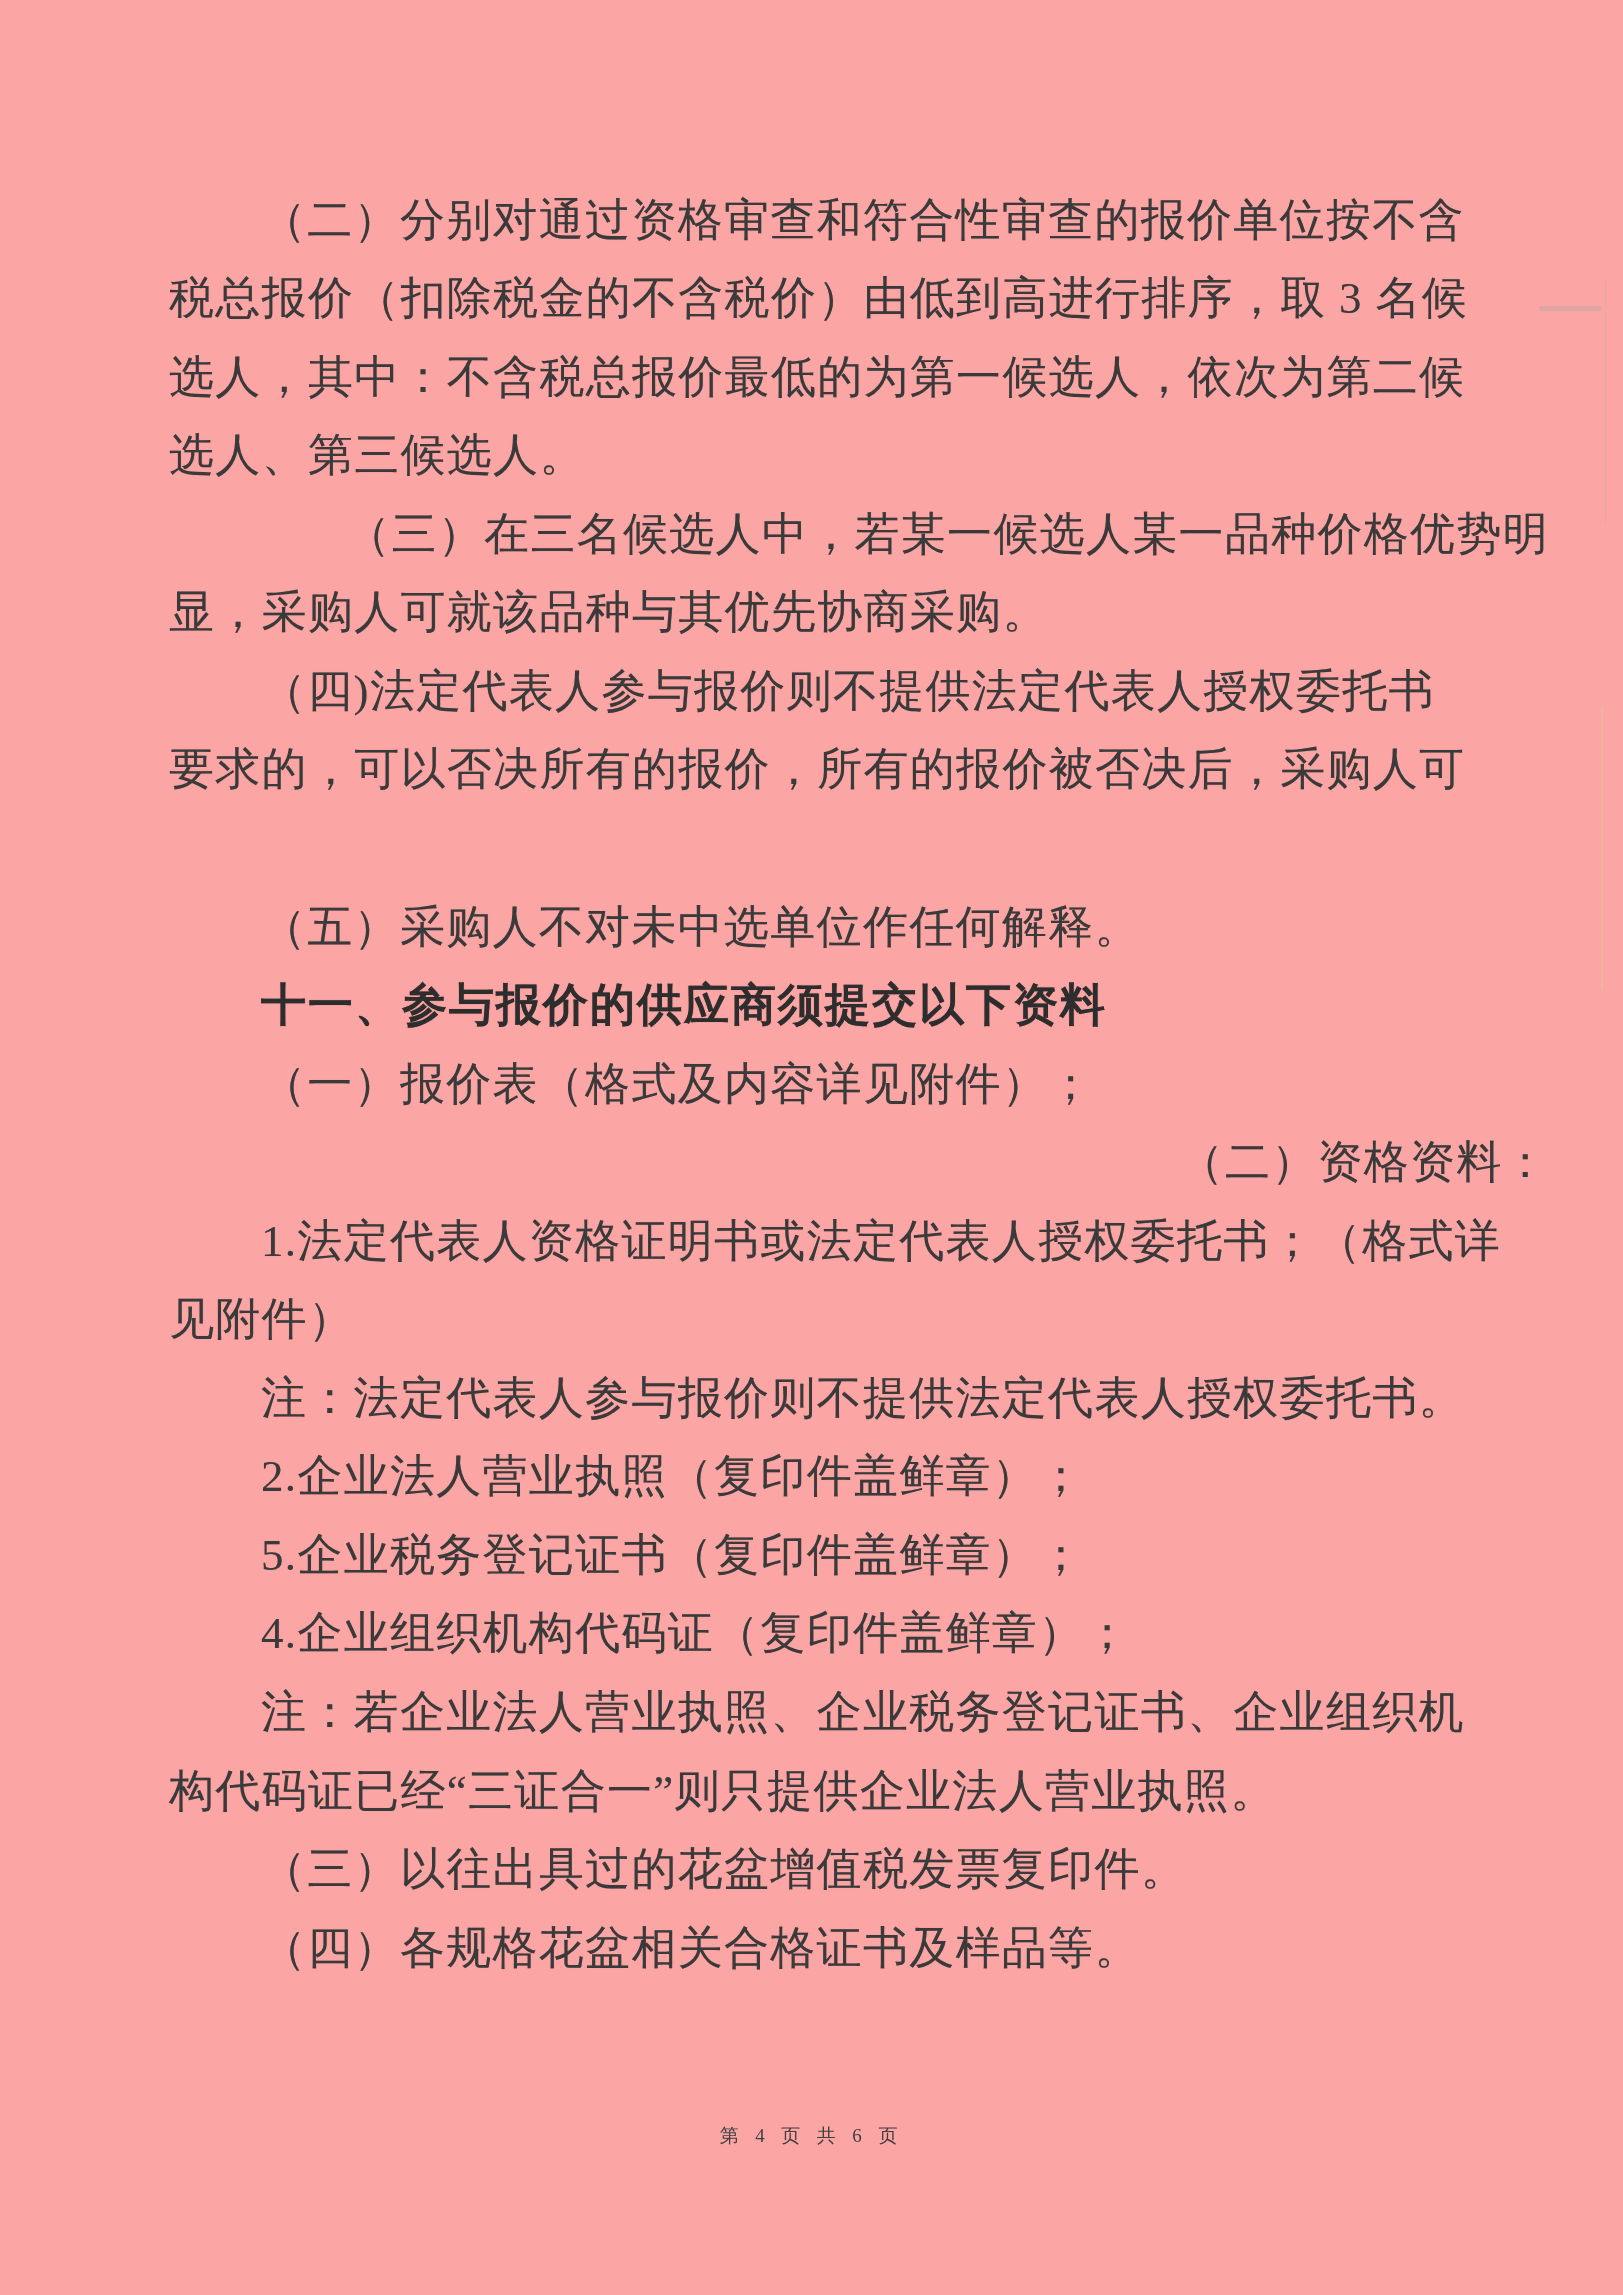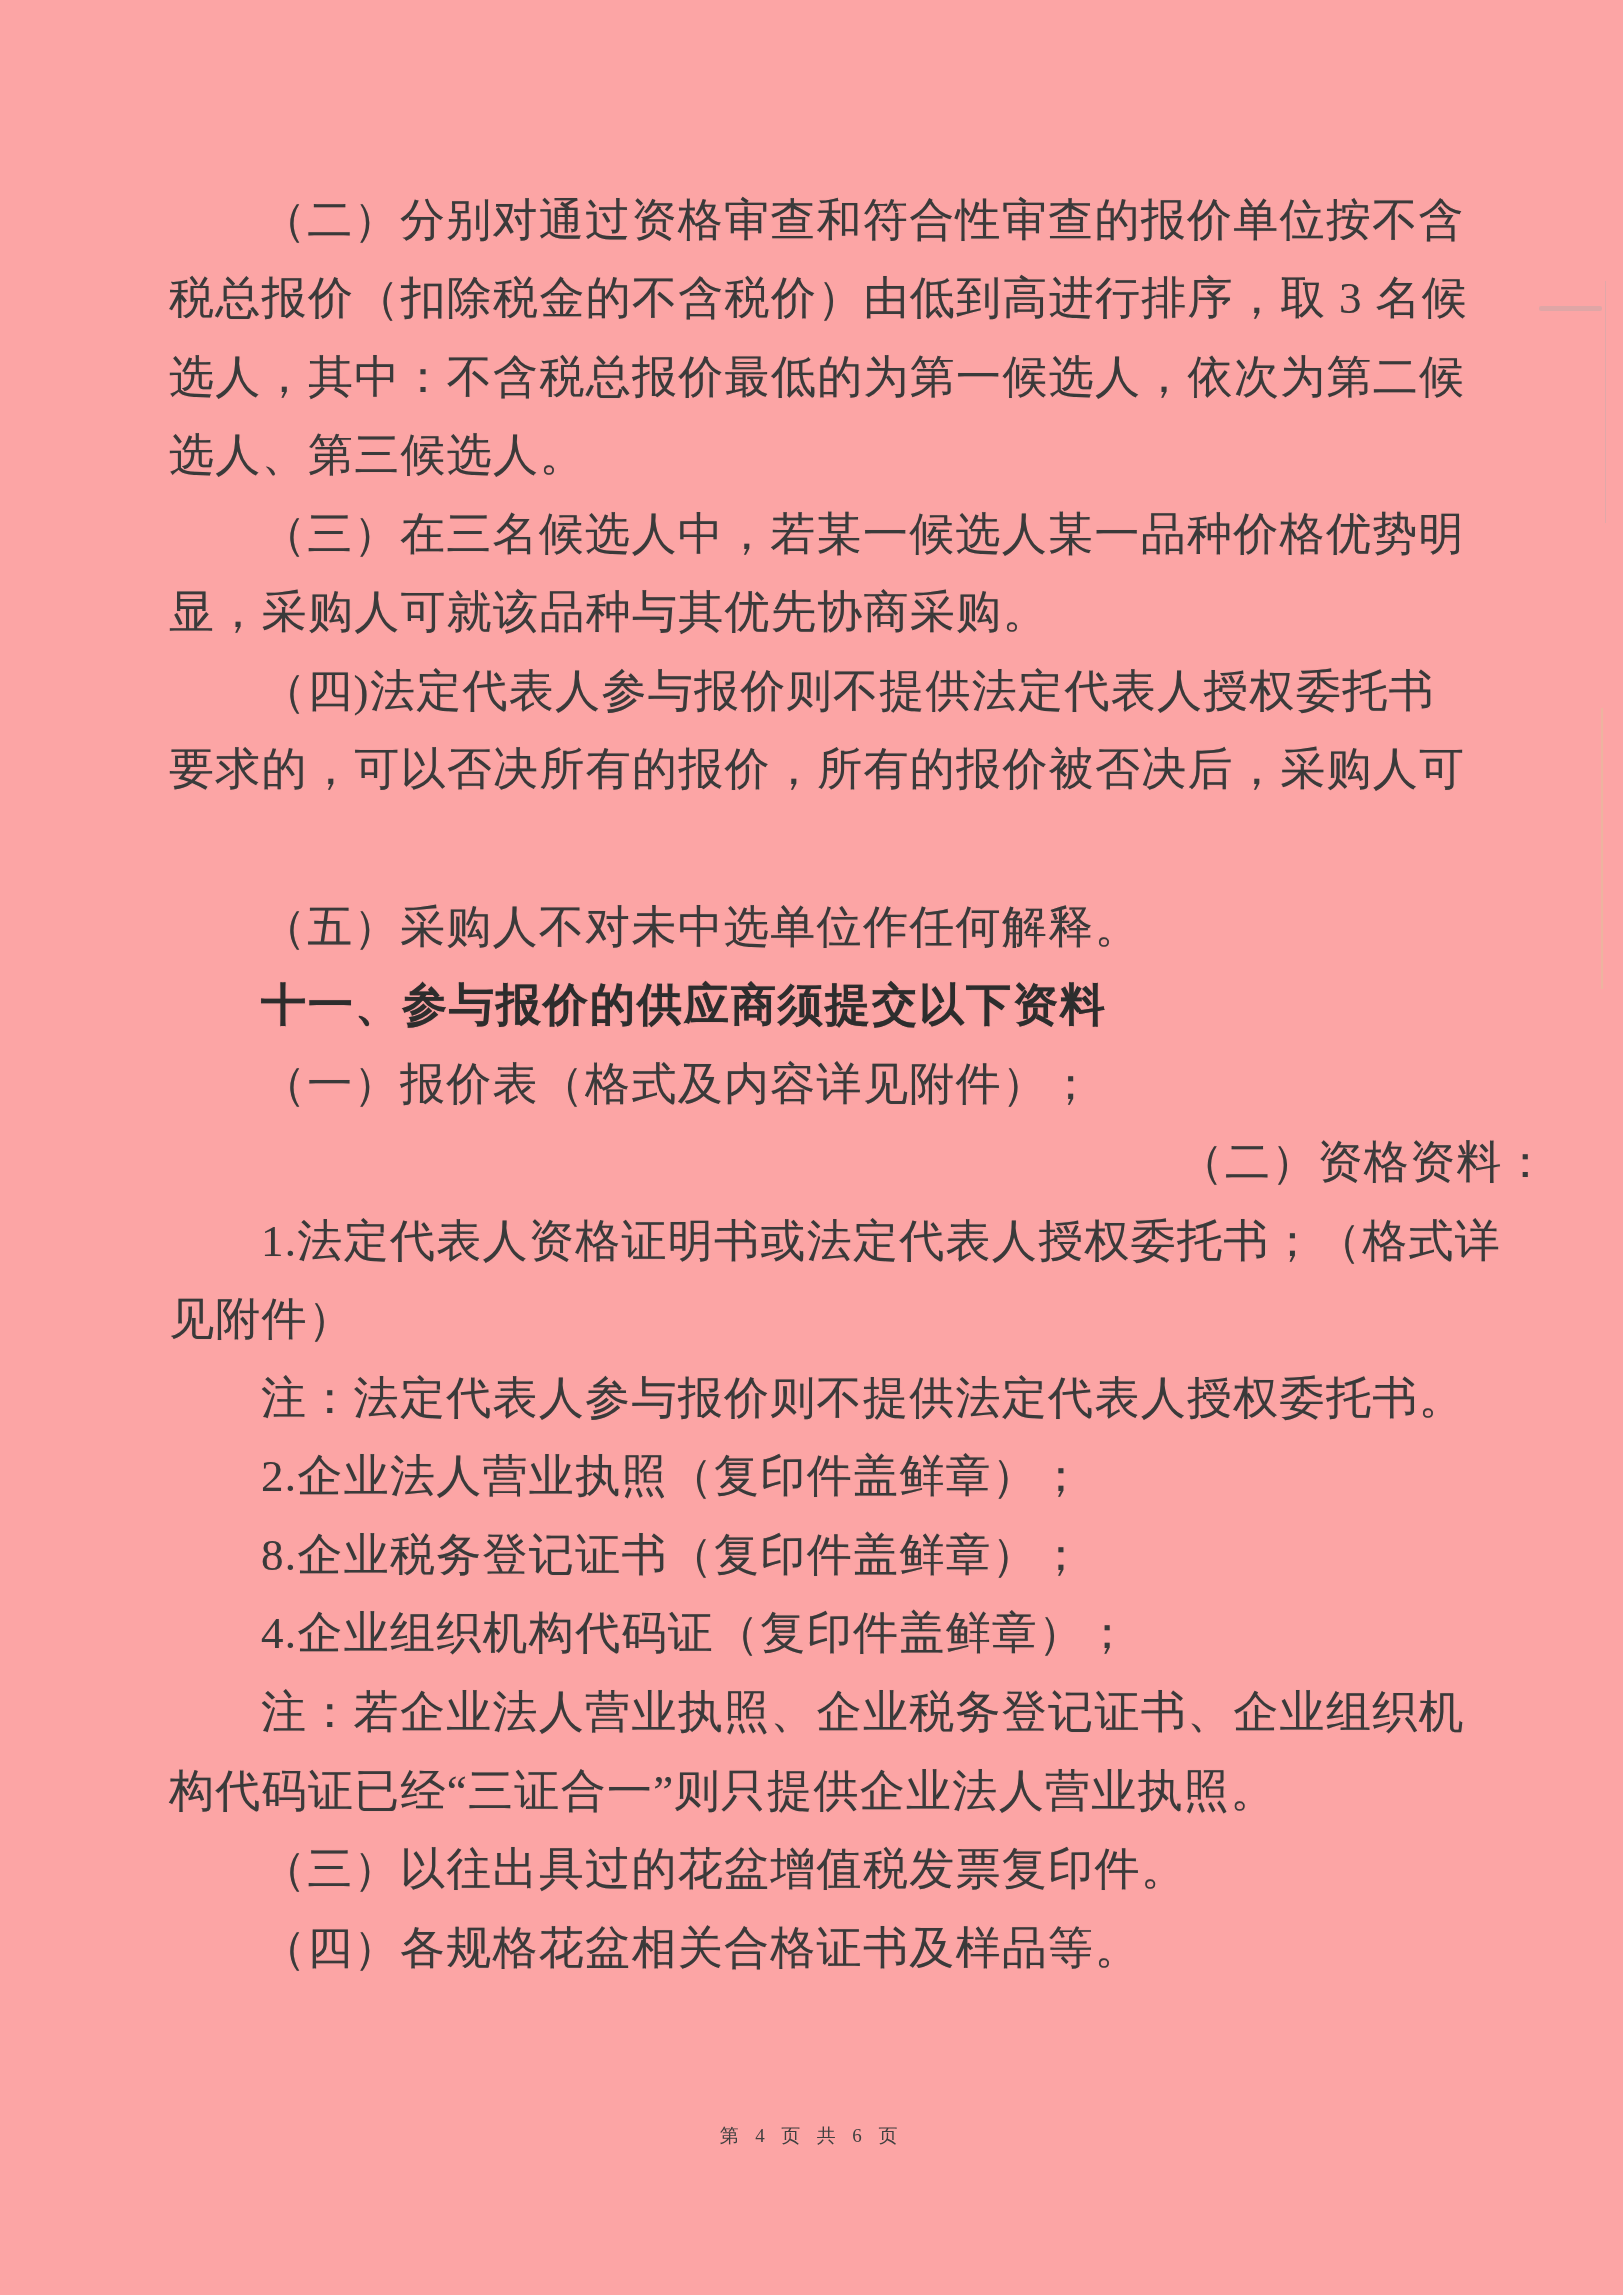--- a/index.html
+++ b/index.html
@@ -87,33 +87,33 @@
 </head>
 <body>
 
 <div class="page">
 
   <div class="doc-body" id="doc-body">
       <div class="doc-line indent" style="top: 181px;">（二）分别对通过资格审查和符合性审查的报价单位按不含</div>
       <div class="doc-line" style="top: 259px;">税总报价（扣除税金的不含税价）由低到高进行排序，取 3 名候</div>
       <div class="doc-line" style="top: 338px;">选人，其中：不含税总报价最低的为第一候选人，依次为第二候</div>
       <div class="doc-line" style="top: 416px;">选人、第三候选人。</div>
-      <div class="doc-line indent" style="top: 495px;">（三）在三名候选人中，若某一候选人某一品种价格优势明</div>
+      <div class="doc-line indent" style="top: 495px; text-align: right;">（三）在三名候选人中，若某一候选人某一品种价格优势明</div>
       <div class="doc-line" style="top: 573px;">显，采购人可就该品种与其优先协商采购。</div>
       <div class="doc-line indent" style="top: 652px;">（四)法定代表人参与报价则不提供法定代表人授权委托书</div>
       <div class="doc-line" style="top: 730px;">要求的，可以否决所有的报价，所有的报价被否决后，采购人可</div>
       <div class="doc-line indent" style="top: 888px;">（五）采购人不对未中选单位作任何解释。</div>
       <div class="doc-line indent bold" style="top: 966px;">十一、参与报价的供应商须提交以下资料</div>
       <div class="doc-line indent" style="top: 1045px;">（一）报价表（格式及内容详见附件）；</div>
       <div class="doc-line indent" style="top: 1123px; text-align: right;">（二）资格资料：</div>
       <div class="doc-line indent" style="top: 1202px;">1.法定代表人资格证明书或法定代表人授权委托书；（格式详</div>
       <div class="doc-line" style="top: 1280px;">见附件）</div>
       <div class="doc-line indent" style="top: 1359px;">注：法定代表人参与报价则不提供法定代表人授权委托书。</div>
       <div class="doc-line indent" style="top: 1437px;">2.企业法人营业执照（复印件盖鲜章）；</div>
-      <div class="doc-line indent" style="top: 1516px;">8.企业税务登记证书（复印件盖鲜章）；</div>
+      <div class="doc-line indent" style="top: 1516px;">5.企业税务登记证书（复印件盖鲜章）；</div>
       <div class="doc-line indent" style="top: 1594px;">4.企业组织机构代码证（复印件盖鲜章）；</div>
       <div class="doc-line indent" style="top: 1673px;">注：若企业法人营业执照、企业税务登记证书、企业组织机</div>
       <div class="doc-line" style="top: 1752px;">构代码证已经“三证合一”则只提供企业法人营业执照。</div>
       <div class="doc-line indent" style="top: 1830px;">（三）以往出具过的花盆增值税发票复印件。</div>
       <div class="doc-line indent" style="top: 1909px;">（四）各规格花盆相关合格证书及样品等。</div>
     </div>
 
   <div class="page-footer">
     <span>第 4 页 共 6 页</span>
   </div>

